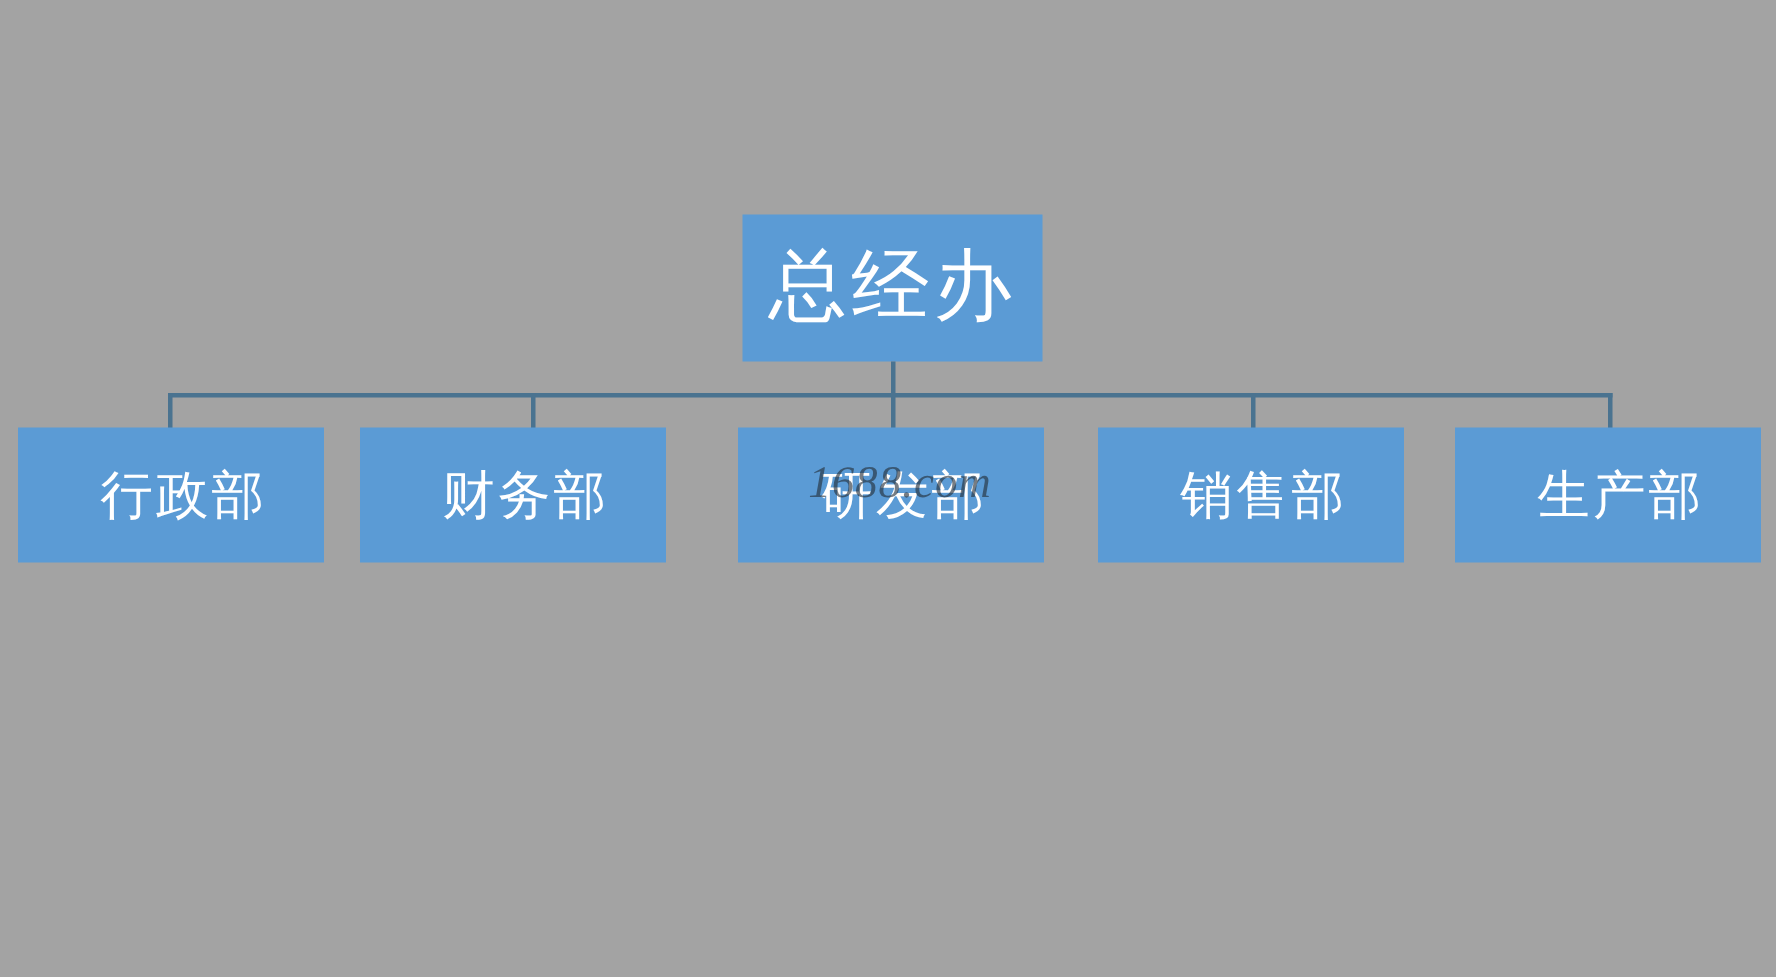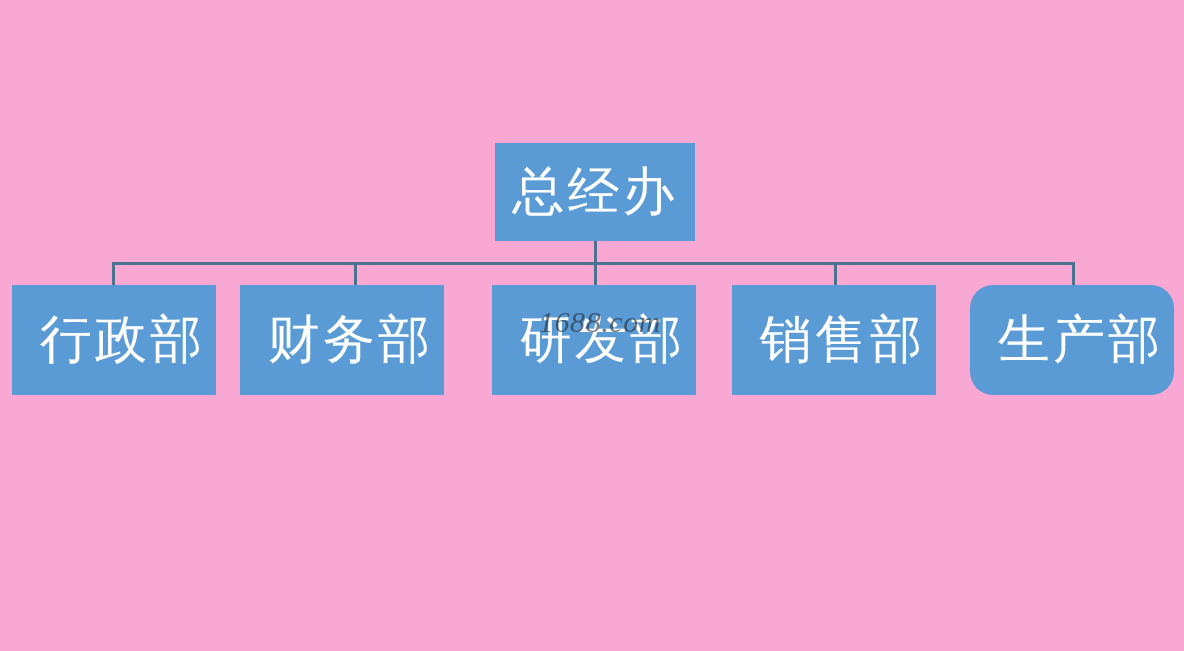--- a/index.html
+++ b/index.html
@@ -7,21 +7,21 @@
     padding: 0;
     background: #ffffff;
   }
   body {
     font-family: "Liberation Serif", "DejaVu Serif", serif;
   }
   #canvas {
     position: relative;
     width: 1184px;
     height: 651px;
-    background: #f9a8d4;
+    background: #a3a3a3;
     overflow: hidden;
   }
 
   
   .node {
     position: absolute;
     box-sizing: border-box;
     display: flex;
     align-items: center;
     justify-content: center;
@@ -36,29 +36,29 @@
   .node-root {
     left: 495px;
     top: 143px;
     width: 200px;
     height: 98px;
     font-size: 52px;
   }
   .node-child {
     top: 285px;
     width: 204px;
-    height: 110px;
-    font-size: 52px;
+    height: 90px;
+    font-size: 35px;
     padding-left: 17px;
   }
   .child-0 { left: 12px; }
   .child-1 { left: 240px; }
   .child-2 { left: 492px; }
   .child-3 { left: 732px; }
-  .child-4 { left: 970px; border-radius: 23px; }
+  .child-4 { left: 970px; }
 
   
   .conn {
     position: absolute;
     background: #4A7390;
   }
   .conn-h {
     height: 3px;
   }
   .conn-v {

